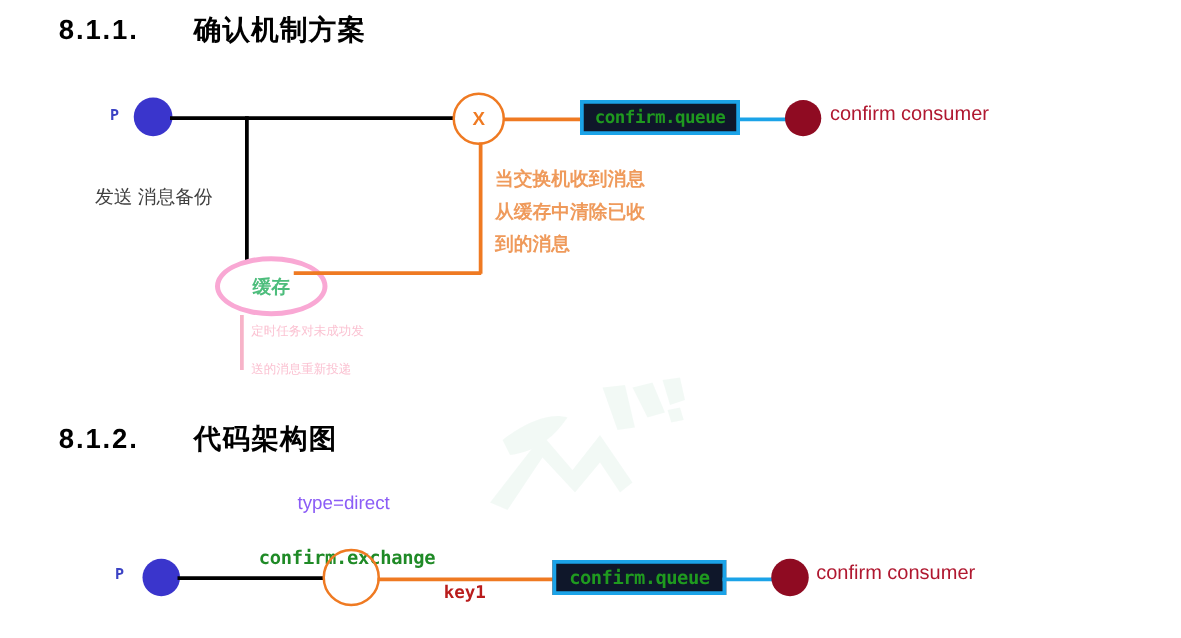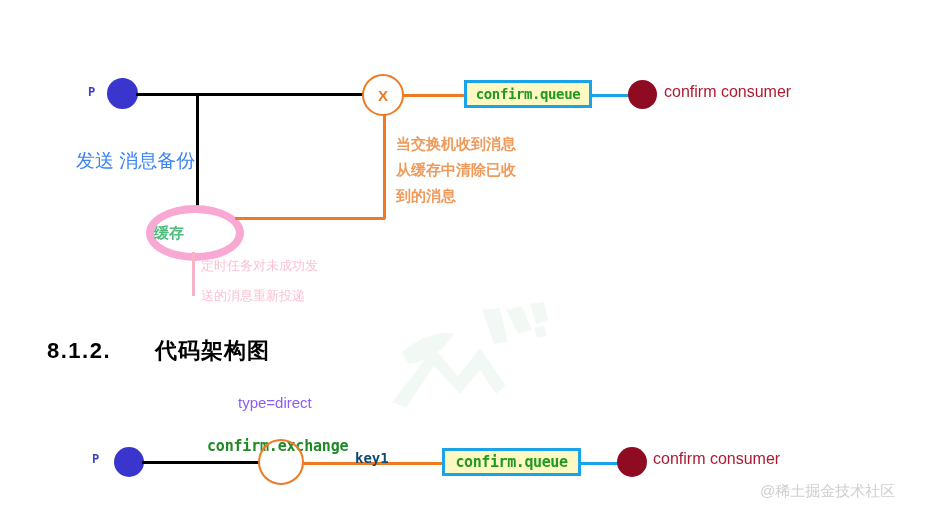--- a/index.html
+++ b/index.html
@@ -66,21 +66,21 @@
     display: flex;
     align-items: center;
     justify-content: center;
   }
   .boxlabel {
     position: absolute;
     box-sizing: border-box;
     display: flex;
     align-items: center;
     justify-content: center;
-    background: #fef9c3;
+    background: #0f172a;
     font-family: "DejaVu Sans Mono", "Liberation Mono", monospace;
     font-weight: bold;
     white-space: nowrap;
   }
   .txtlabel {
     position: absolute;
     white-space: nowrap;
   }
   .multiline {
     position: absolute;
@@ -133,29 +133,29 @@
     left: 628px; top: 80px; width: 29px; height: 29px;
     background: #8f0b22;
   }
   #d1-consumer-label {
     left: 664px; top: 83px;
     font-size: 16px; color: #b01830;
     font-family: "Liberation Sans", "DejaVu Sans", sans-serif;
   }
   #d1-send-label {
     left: 76px; top: 148px;
-    font-size: 19px; color: #3b82f6;
+    font-size: 15px; color: #404040;
   }
   #d1-cache-ellipse {
     position: absolute;
-    left: 146px; top: 205px; width: 82px; height: 40px;
-    border: 8px solid #f9a8d4;
+    left: 172px; top: 205px; width: 82px; height: 40px;
+    border: 4px solid #f9a8d4;
     border-radius: 50%;
     background: #ffffff;
-    display: flex; align-items: center; 
+    display: flex; align-items: center; justify-content: center;
   }
   #d1-cache-ellipse .glyph {
     font-size: 15px; font-weight: bold; color: #4dbd7c;
   }
   #d1-orange-vert {
     left: 383px; top: 114px; height: 105px;
     border-left-width: 3px; border-left-color: #ef7a22;
   }
   #d1-orange-horiz {
     left: 235px; top: 217px; width: 150px;
@@ -166,21 +166,21 @@
     font-size: 15px; line-height: 26px;
     color: #ef9a5b;
     font-weight: bold;
   }
   #d1-pink-vert {
     left: 192px; top: 252px; height: 44px;
     border-left-width: 3px; border-left-color: #f7b3c8;
   }
   #d1-pink-note {
     left: 201px; top: 251px;
-    font-size: 13px; line-height: 30px;
+    font-size: 10px; line-height: 30px;
     color: #fbc2d2;
   }
 
   
   #d2-type-label {
     left: 238px; top: 394px;
     font-size: 15px; color: #8b5cf6;
   }
   #d2-exchange-label {
     left: 207px; top: 417px;
@@ -205,22 +205,22 @@
   }
   #d2-exchange-ring {
     left: 258px; top: 439px; width: 46px; height: 46px;
     border: 2px solid #ef7a22;
   }
   #d2-line-x-to-q {
     left: 302px; top: 462px; width: 140px;
     border-top-width: 3px; border-top-color: #ef7a22;
   }
   #d2-key-label {
-    left: 355px; top: 450px;
-    font-size: 14px; font-weight: bold; color: #0c4a6e;
+    left: 355px; top: 466px;
+    font-size: 14px; font-weight: bold; color: #b91c1c;
     font-family: "DejaVu Sans Mono", "Liberation Mono", monospace;
   }
   #d2-queue-box {
     left: 442px; top: 448px; width: 139px; height: 28px;
     border: 3px solid #1ba3e8;
     color: #1f9a1f;
     font-size: 15px;
     letter-spacing: -0.4px;
   }
   #d2-line-q-to-c {
@@ -264,20 +264,23 @@
         <path d="M62 112 L104 58 L128 86 L150 58 L176 96 L166 104 L150 80 L130 104 L104 76 L76 118 Z"></path>
         <path d="M72 62 C92 46 112 40 124 44 C112 62 96 72 78 74 Z"></path>
         <path d="M152 20 L170 18 L178 52 L164 54 Z"></path>
         <path d="M176 20 L192 16 L202 40 L188 44 Z"></path>
         <path d="M200 14 L214 12 L218 30 L206 34 Z"></path>
         <path d="M204 38 L214 36 L217 46 L207 48 Z"></path>
       </g>
     </svg>
   </div>
 
+  <div class="heading" id="heading-1">
+    <span class="num">8.1.1.</span><span class="txt">确认机制方案</span>
+  </div>
 
   <div>
 
     <span class="txtlabel" id="d1-p-label">P</span>
     <div class="dot" id="d1-producer-dot"></div>
 
     <div class="line-h" id="d1-line-p-to-x"></div>
     <div class="line-v" id="d1-line-branch-down"></div>
 
     <div class="ring" id="d1-x-ring">
@@ -331,15 +334,14 @@
     <span class="txtlabel" id="d2-key-label">key1</span>
 
     <div class="boxlabel" id="d2-queue-box">confirm.queue</div>
 
     <div class="line-h" id="d2-line-q-to-c"></div>
 
     <div class="dot" id="d2-consumer-dot"></div>
     <span class="txtlabel" id="d2-consumer-label">confirm consumer</span>
   </div>
 
-  <div id="corner-watermark">@稀土掘金技术社区</div>
 
 </div>
 
 </body></html>

